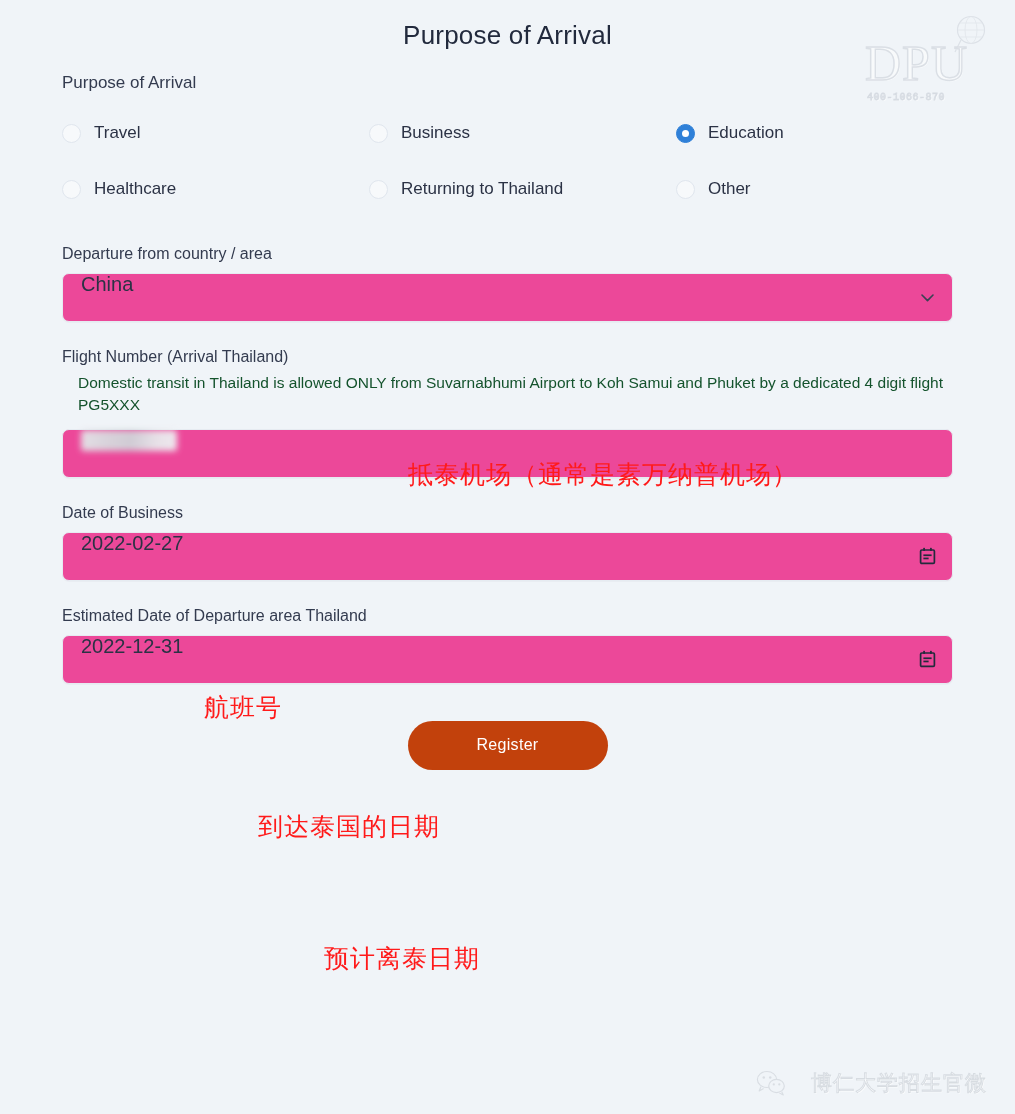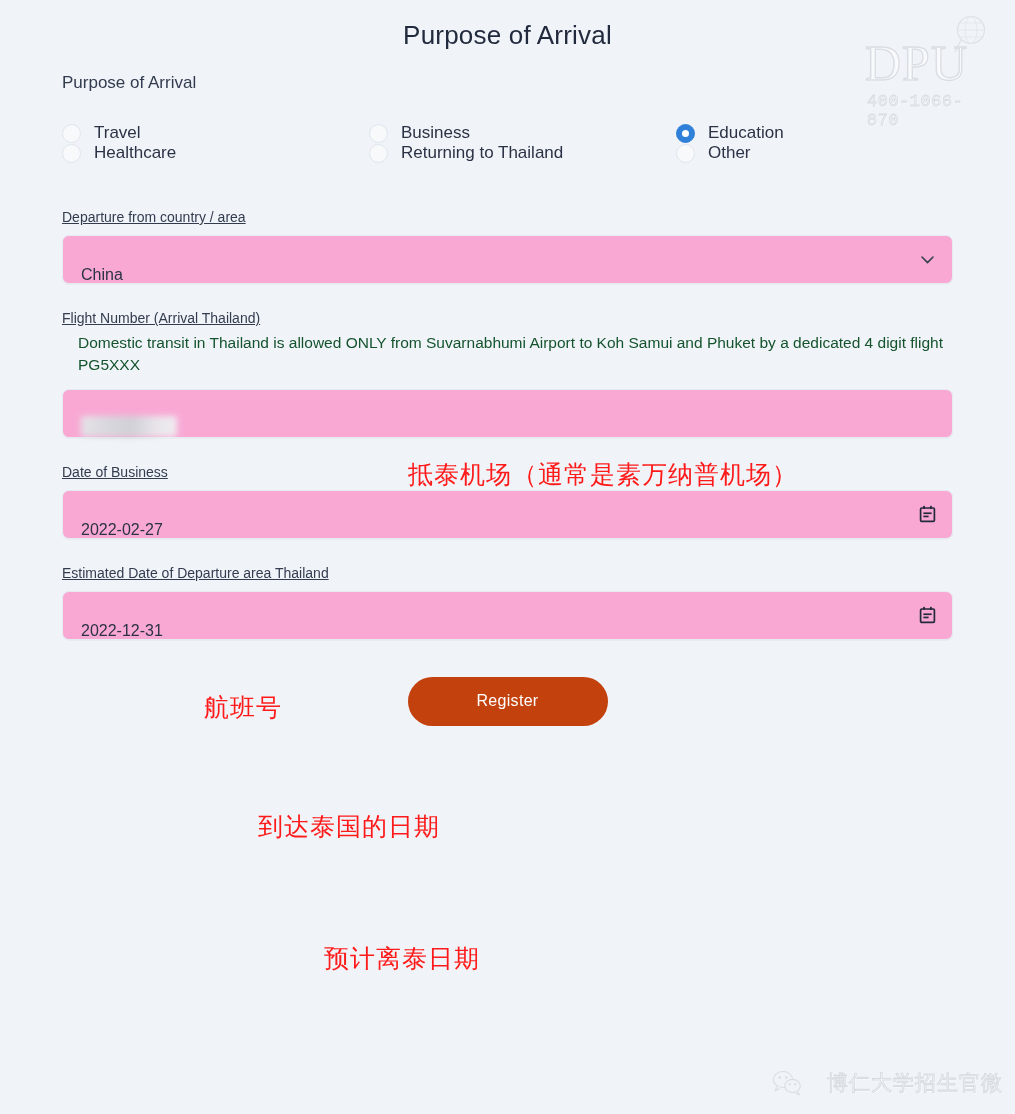--- a/index.html
+++ b/index.html
@@ -49,55 +49,55 @@
     line-height: 1;
     color: transparent;
     -webkit-text-stroke: 1.4px #c9ced6;
     text-shadow: 1px 1px 0 #ffffff;
   }
   .dpu-logo .dpu-phone {
     position: absolute;
     left: 2px;
     top: 78px;
     font-family: "Liberation Mono", "DejaVu Sans Mono", monospace;
-    font-size: 17px;
+    font-size: 10px;
     letter-spacing: 0.5px;
     color: transparent;
     -webkit-text-stroke: 0.8px #c2c8d1;
     text-shadow: 1px 1px 0 #ffffff;
   }
   .dpu-logo .dpu-globe {
     position: absolute;
     right: 2px;
     top: 0px;
     width: 44px;
     height: 44px;
   }
 
   
   .form {
     padding: 22px 62px 0 62px;
   }
   .field-label {
-    font-size: 14px;
+    font-size: 16px;
     font-weight: 400;
     color: #333b4f;
     margin: 0 0 10px 0;
-    text-decoration: underline;
   }
   .section-label {
     font-size: 17px;
     color: #333b4f;
     margin: 0 0 30px 0;
   }
 
   
   .radio-grid {
     display: grid;
     grid-template-columns: 307px 307px auto;
+    row-gap: 36px;
     margin-bottom: 46px;
   }
   .radio-item {
     display: flex;
     align-items: center;
     gap: 13px;
     cursor: pointer;
   }
   .radio-mark {
     width: 19px;
@@ -126,27 +126,27 @@
   .radio-label {
     font-size: 17px;
     color: #2b3245;
   }
 
   
   .field { margin-bottom: 26px; position: relative; }
   .control {
     position: relative;
     height: 49px;
-    background: #f9a8d4;
+    background: #ec4899;
     border: 1px solid #e6ebf1;
     border-radius: 7px;
     display: flex;
-    align-items: flex-end;
+    align-items: flex-start;
     padding: 0 44px 0 18px;
-    font-size: 16px;
+    font-size: 20px;
     color: #2b3245;
     box-shadow: 0 1px 1px rgba(16,30,60,0.03);
   }
   .control .value { line-height: 1; }
   .chevron {
     position: absolute;
     right: 18px;
     top: 50%;
     transform: translateY(-50%);
     width: 13px;
@@ -211,21 +211,21 @@
     border: none;
     font-size: 16px;
     font-family: "Liberation Sans", "DejaVu Sans", sans-serif;
     cursor: pointer;
     letter-spacing: 0.3px;
   }
 
   
   .wechat-mark {
     position: absolute;
-    right: 12px;
+    right: 28px;
     bottom: 17px;
     display: flex;
     align-items: center;
     gap: 25px;
     opacity: 0.75;
     user-select: none;
   }
   .wechat-mark .wx-icon { width: 30px; height: 26px; color: #d2d7dd; }
   .wechat-mark .wx-text {
     font-family: "DejaVu Sans", "Liberation Sans", sans-serif;

